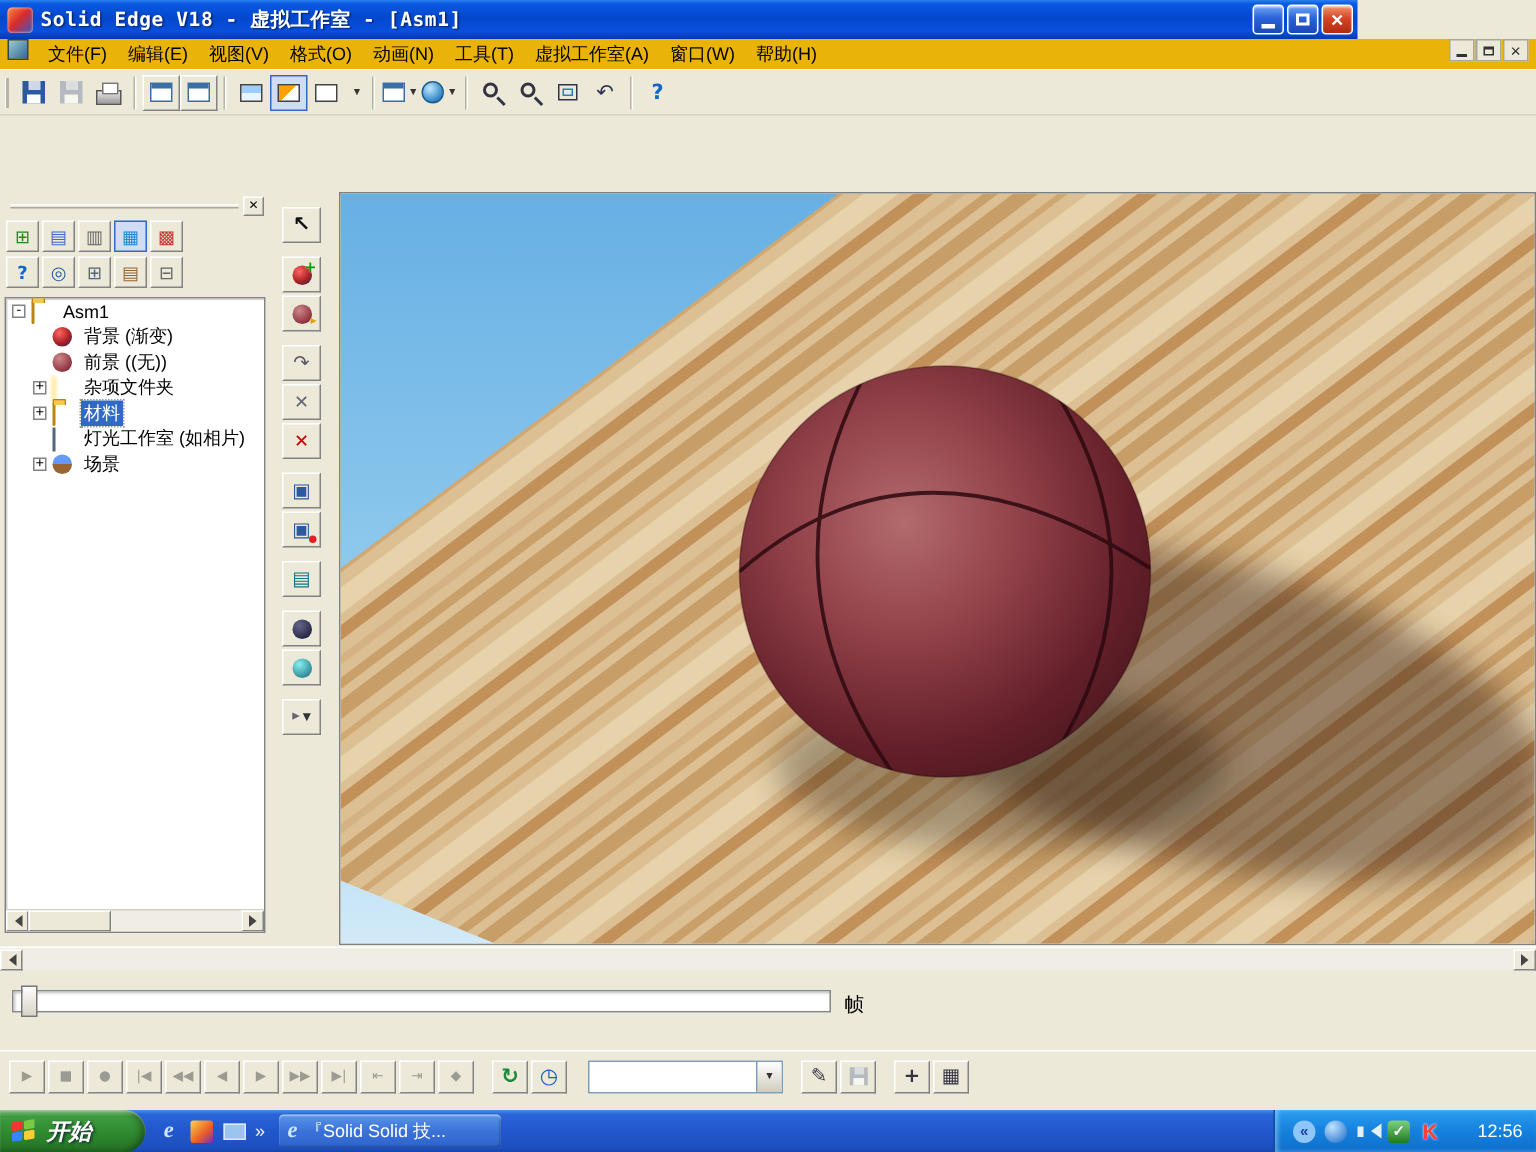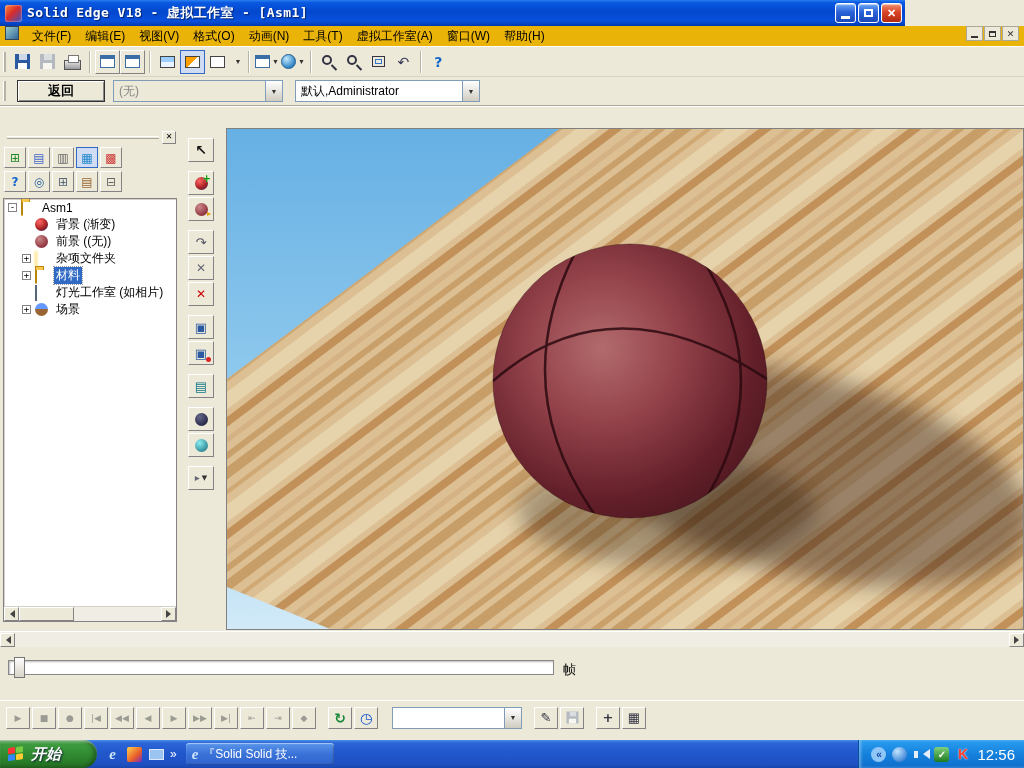--- a/index.html
+++ b/index.html
@@ -191,21 +191,21 @@
     background:linear-gradient(180deg,#2a9ef0 0%,#1581dd 50%,#0f6ecc 100%);
     box-shadow:inset 2px 0 3px rgba(255,255,255,.35)}
   .tray-chev{width:15px;height:15px;border-radius:50%;background:#8ec6f8;color:#1747a0;font-weight:bold;
     font-size:10px;display:flex;align-items:center;justify-content:center}
   .tico{width:15px;height:15px;display:flex;align-items:center;justify-content:center;flex:none}
   .tico.net{border-radius:50%;background:radial-gradient(circle at 35% 30%,#bfe4ff,#1565c8)}
   .spk{width:0;height:0;border:5px solid transparent;border-right:7px solid #e8eef8;margin-right:-3px}
   .spkb{width:4px;height:7px;background:#e8eef8}
   .tico.av{border-radius:3px;background:linear-gradient(#7ed07e,#1f7a1f);color:#fff;font-size:10px;font-weight:bold}
   .tico.kav{color:#ff4033;font-weight:bold;font-size:14px;text-shadow:0 0 2px #fff}
-  .clock{color:#fff;font-size:15px;margin-left:1px}
+  .clock{color:#fff;font-size:12px;margin-left:18px}
 </style>
 </head>
 <body>
 
 <div id="screen">
 
   <div class="titlebar">
     <span class="app-icon"></span>
     <span class="title-text">Solid Edge V18 - 虚拟工作室 - [Asm1]</span>
     <span class="winbtns">
@@ -297,32 +297,20 @@
       </span>
     <span class="tbtn">
         <span class="g" style="font-size:14px;color:#335">↶</span>
       </span>
     <span class="sep"></span>
     <span class="tbtn">
         <span class="g" style="font-size:14px;font-weight:bold;color:#16c">?</span>
       </span>
   </div>
 
-  <div class="tb tb2">
-    <span class="grip"></span>
-    <span class="backbtn">返回</span>
-    <span class="combo c1 disabled">
-      <span>(无)</span>
-      <span class="arrowbox">▼</span>
-    </span>
-    <span class="combo c2">
-      <span>默认,Administrator</span>
-      <span class="arrowbox">▼</span>
-    </span>
-  </div>
 
   <div class="panel">
     <div class="panel-head">
       <span class="pgrip"></span>
       <span class="panel-close"><span>✕</span></span>
     </div>
     <div class="prow">
       <span class="pbtn">
           <span class="g" style="color:#282">⊞</span>
         </span>

